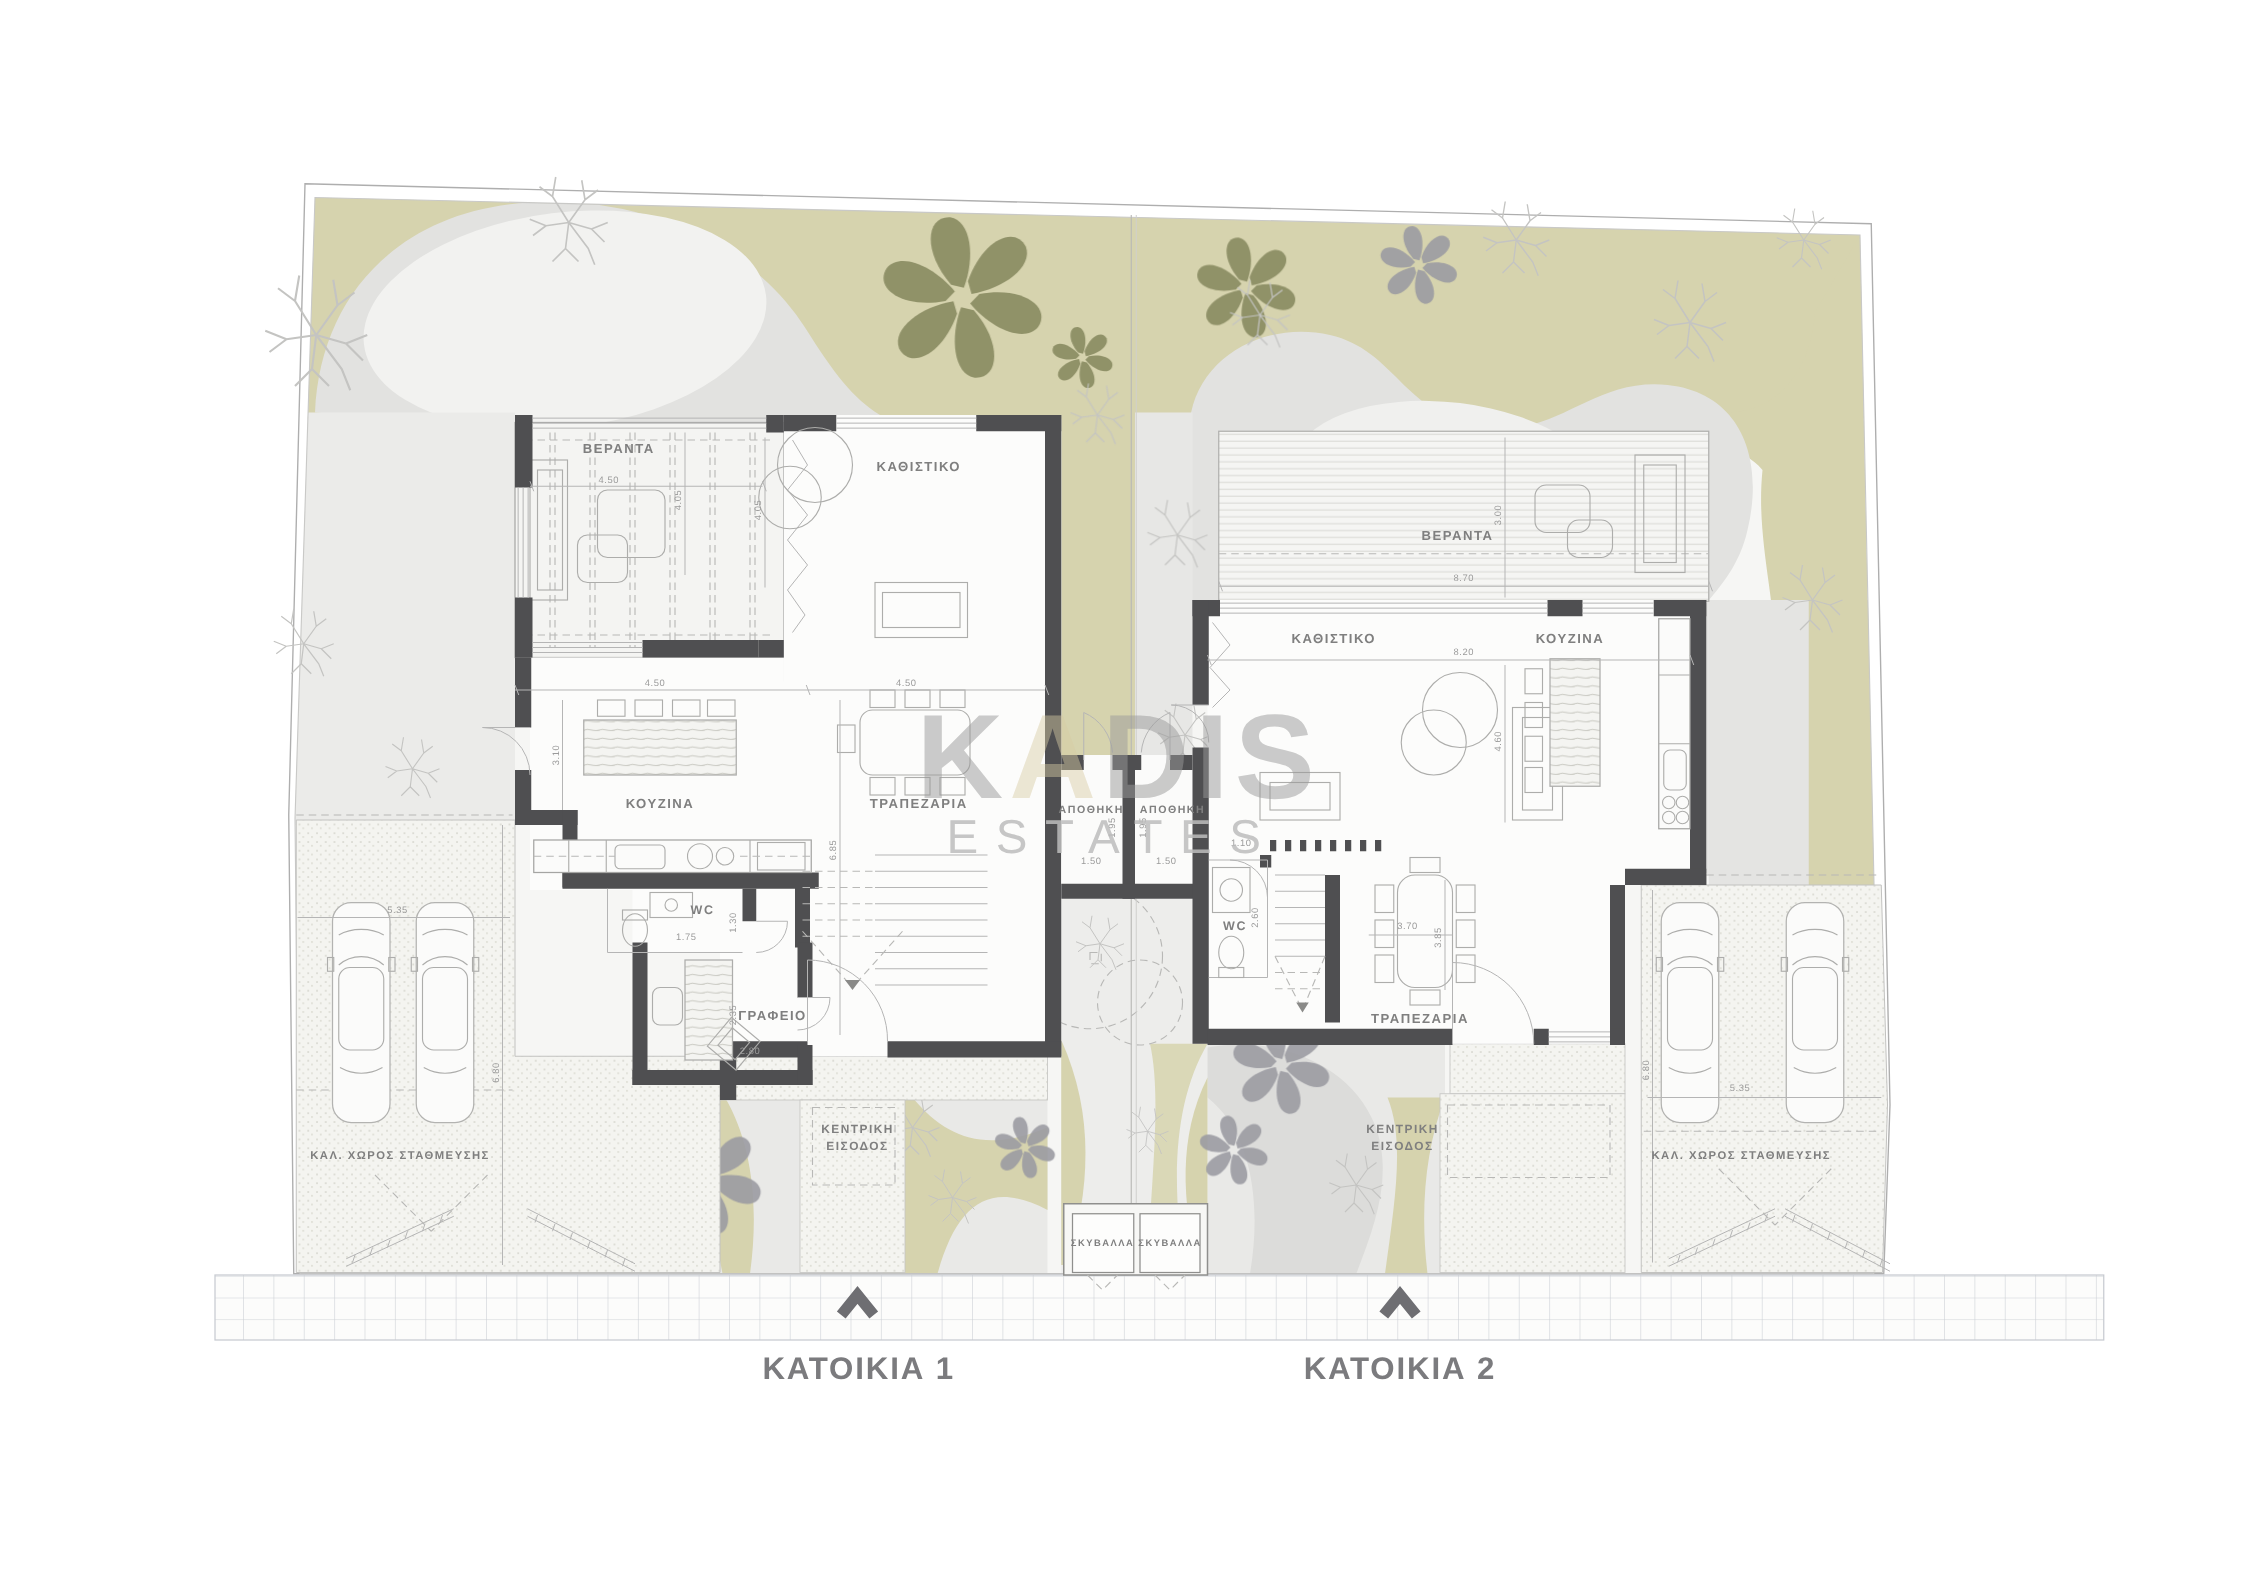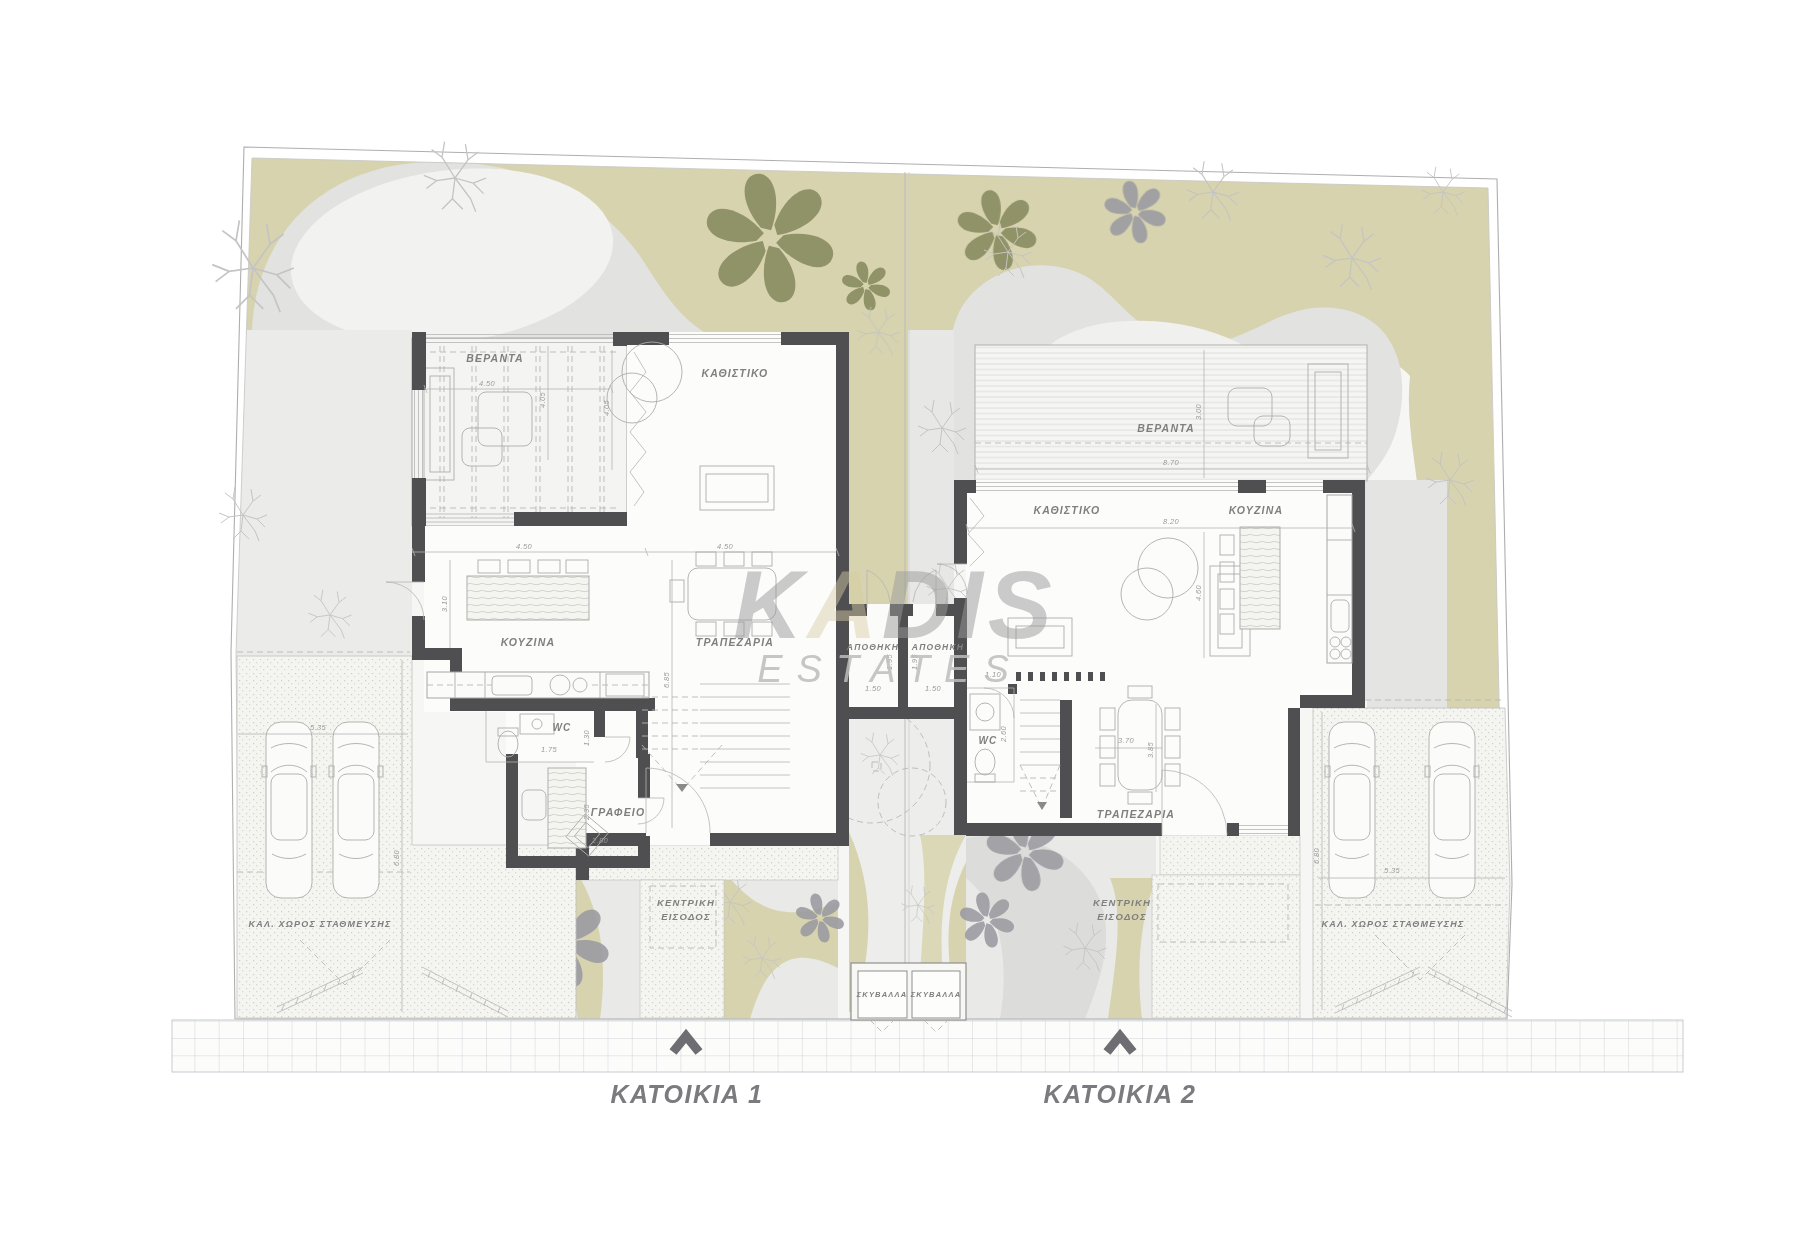--- a/index.html
+++ b/index.html
@@ -1,17 +1,17 @@
 <!DOCTYPE html>
 <html><head>
 <meta charset="utf-8">
 <style>
   html,body{margin:0;padding:0;background:#ffffff;}
   .page{position:relative;width:1803px;height:1255px;background:#ffffff;overflow:hidden;
-        font-family:"Liberation Sans", sans-serif;font-style:italic;}
+        font-family:"Liberation Sans", sans-serif;}
   svg{position:absolute;left:0;top:0;}
   text{font-family:"Liberation Sans", sans-serif;}
   .room-label{fill:#7f7f7f;font-weight:bold;letter-spacing:1.2px;}
   .dim-label{fill:#9b9b9b;letter-spacing:.4px;}
   .footer-label{fill:#7b7b7e;font-weight:bold;font-size:25px;letter-spacing:1.5px;}
   .wm-main{fill:#9a9a9a;opacity:.5;font-weight:600;font-size:96px;letter-spacing:5px;}
   .wm-a{fill:#d8cba4;opacity:.9;}
   .wm-sub{fill:#bdbdbd;opacity:.85;font-weight:400;font-size:38px;letter-spacing:14px;}
   .thin2{stroke:#b5b5b5;stroke-width:.8;fill:none;}
   .dash{stroke:#b8b8b6;stroke-width:.9;fill:none;stroke-dasharray:6 4;}

